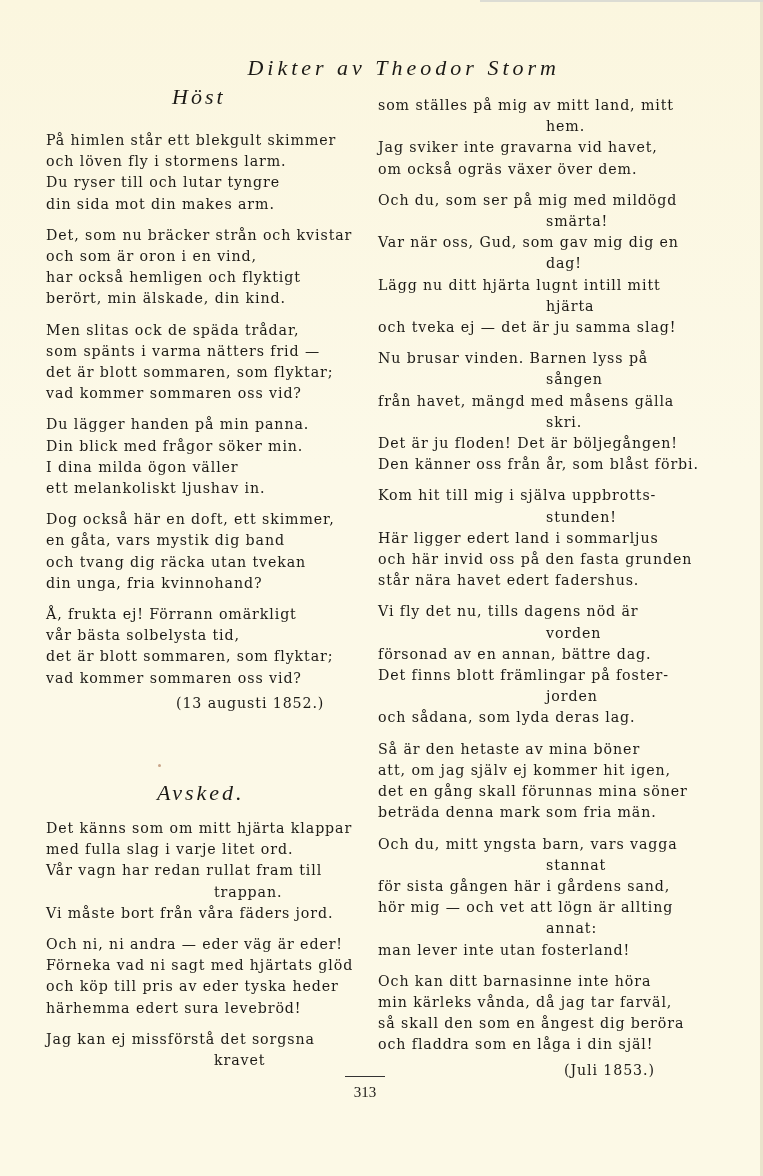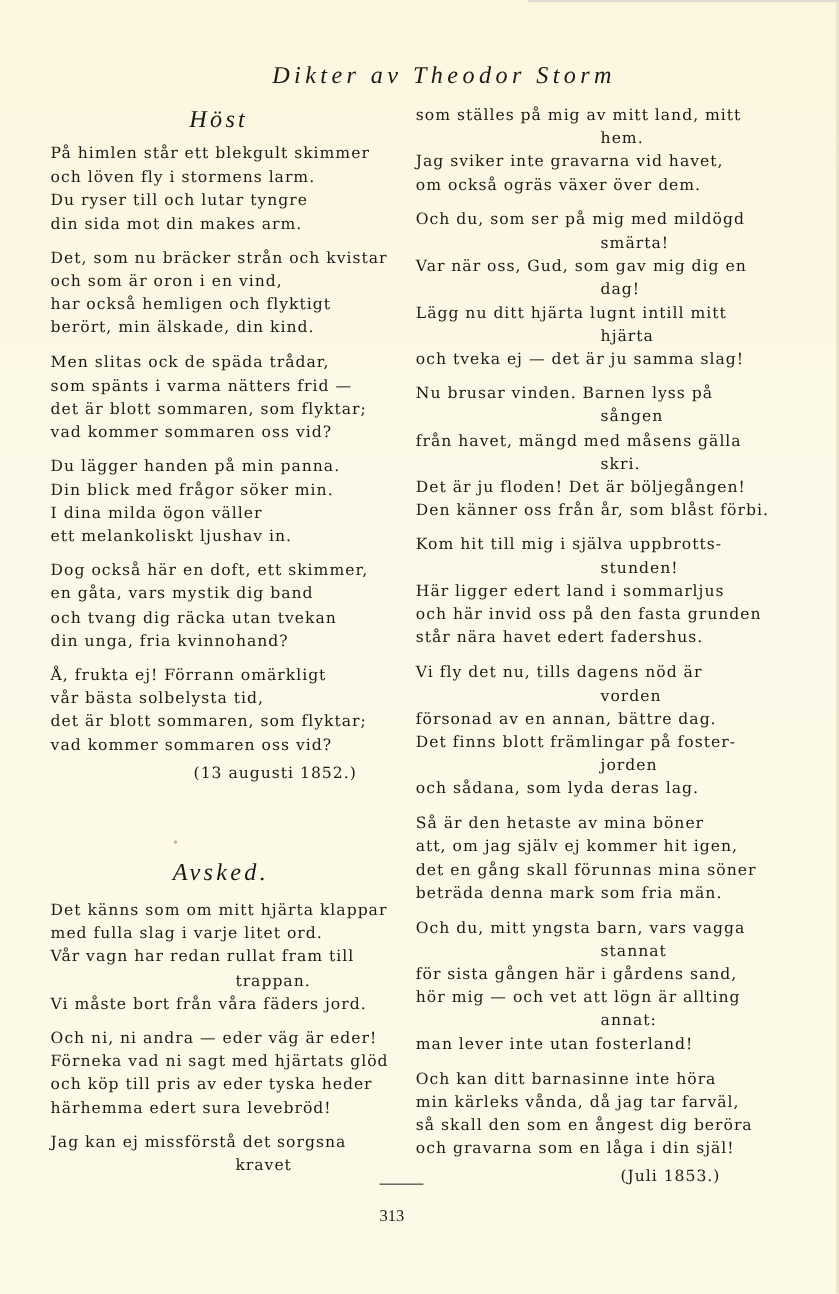--- a/index.html
+++ b/index.html
@@ -29,29 +29,29 @@
       font-family: "DejaVu Serif", "Liberation Serif", serif; font-weight: normal;
       font-size: 14.2px;
     }
     .col-left { left: 46px; top: 130px; width: 320px; }
     .col-right { left: 378px; top: 95px; width: 330px; }
     .poem-title {
       font-style: italic; font-size: 22px; letter-spacing: 3px;
       font-family: "Liberation Serif", serif;
       position: absolute;
     }
-    .title-host { left: 172px; top: 95px; }
+    .title-host { left: 172px; top: 84px; }
     .title-avsked { left: 157px; top: 780px; font-style: italic; }
     .stanza { margin: 0 0 10px 0; }
     .line { display: block; white-space: nowrap; }
     .cont { padding-left: 168px; }
     .date { display: block; white-space: nowrap; }
     .page-num {
-      position: absolute; left: 345px; top: 1076px; width: 40px; text-align: left;
-      font-size: 15px; border-top: 1px solid #333; padding-top: 21px;
+      position: absolute; left: 345px; top: 1076px; width: 40px; text-align: center;
+      font-size: 15px; border-top: 1px solid #333; padding-top: 7px;
     }
     .speck { position: absolute; width: 3px; height: 3px; background: #c9a58a; border-radius: 50%; }
   </style>
 </head>
 <body>
 
 <div class="page"></div>
 <div class="right-edge"></div>
 <div class="top-edge"></div>
 
@@ -171,20 +171,20 @@
       <span class="line cont">stannat</span>
       <span class="line">för sista gången här i gårdens sand,</span>
       <span class="line">hör mig — och vet att lögn är allting</span>
       <span class="line cont">annat:</span>
       <span class="line">man lever inte utan fosterland!</span>
     </div>
     <div class="stanza">
       <span class="line">Och kan ditt barnasinne inte höra</span>
       <span class="line">min kärleks vånda, då jag tar farväl,</span>
       <span class="line">så skall den som en ångest dig beröra</span>
-      <span class="line">och gravarna som en låga i din själ!</span>
+      <span class="line">och fladdra som en låga i din själ!</span>
     </div>
     <span class="date" style="padding-left: 186px; margin-top: -6px;">(Juli 1853.)</span>
   </div>
 
 <div class="page-num">313</div>
 
 <div class="speck" style="left:158px;top:764px;"></div>
 
 </body></html>

